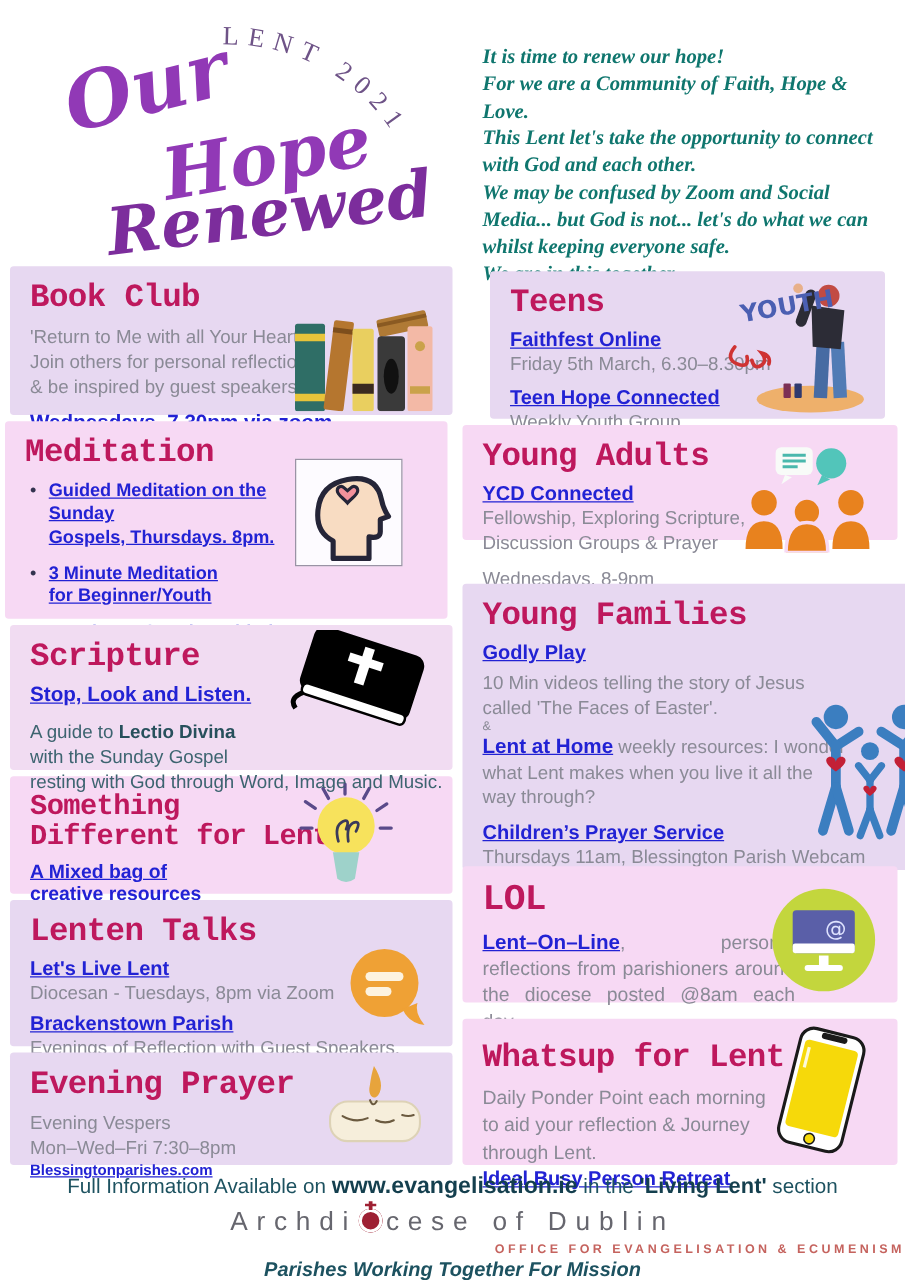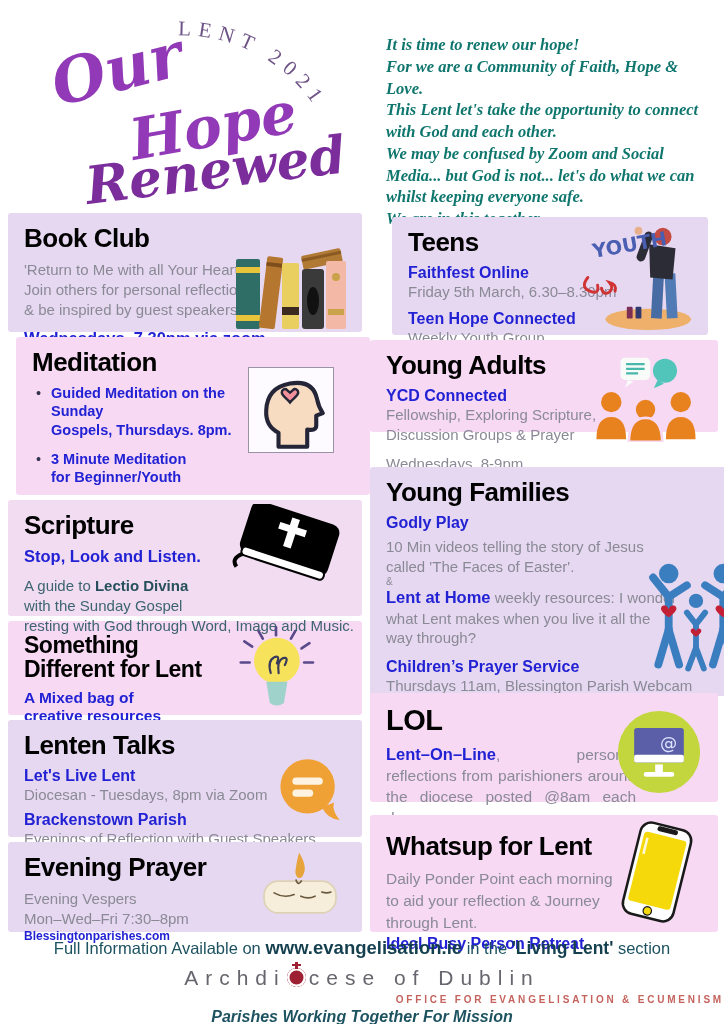--- a/index.html
+++ b/index.html
@@ -12,35 +12,35 @@
          font-family:"Liberation Serif",serif;font-style:italic;font-weight:700;
          font-size:16.5px;line-height:1.32;color:#0f766e;white-space:pre-line;}
 
   
   .box{position:absolute;box-sizing:border-box;border-radius:3px;padding:12px 16px;}
   .bg-lav{background:#e7d8f1}
   .bg-pink{background:#f7d9f4}
   .bg-lav2{background:#f1dcf2}
 
   #box-book{left:8px;top:213px;width:354px;height:119px}
-  #box-meditation{left:16px;top:337px;width:354px;height:158px}
+  #box-meditation{left:4px;top:337px;width:354px;height:158px}
   #box-scripture{left:8px;top:500px;width:354px;height:116px}
   #box-something{left:8px;top:621px;width:354px;height:94px}
   #box-talks{left:8px;top:720px;width:354px;height:117px}
   #box-evening{left:8px;top:842px;width:354px;height:90px}
   #box-teens{left:392px;top:217px;width:316px;height:118px}
   #box-adults{left:370px;top:340px;width:348px;height:92px}
   #box-families{left:370px;top:467px;width:380px;height:229px}
   #box-lol{left:370px;top:693px;width:348px;height:109px}
   #box-whatsup{left:370px;top:815px;width:348px;height:117px}
 
-  .title{color:#000000;font-weight:bold;font-size:26px;letter-spacing:-0.5px;
-         margin:0 0 8px 0;line-height:1.05;}
+  .title{color:#be185d;font-weight:bold;font-size:26px;letter-spacing:-0.5px;
+         margin:0 0 8px 0;line-height:1.05;font-family:Liberation Mono, monospace;}
   .body{color:#8a8a96;font-size:15px;line-height:1.32;}
-  .lnk{color:#2222d4;font-weight:bold;cursor:pointer;}
+  .lnk{color:#2222d4;font-weight:bold;text-decoration:underline;cursor:pointer;}
   .pre{white-space:pre-line;}
   .icon{position:absolute;}
 
   
   #box-meditation ul{margin:4px 0 0 4px;padding:0;list-style:none;width:232px;}
   #box-meditation li{position:relative;padding-left:15px;margin-bottom:11px;
                      font-size:14.5px;line-height:1.25;}
   #box-meditation li::before{content:"•";position:absolute;left:0;top:0;color:#33334f;}
   #med-icon-frame{position:absolute;right:36px;top:30px;width:84px;height:84px;
                   background:#fdfbff;border:1px solid #9a93a5;}

